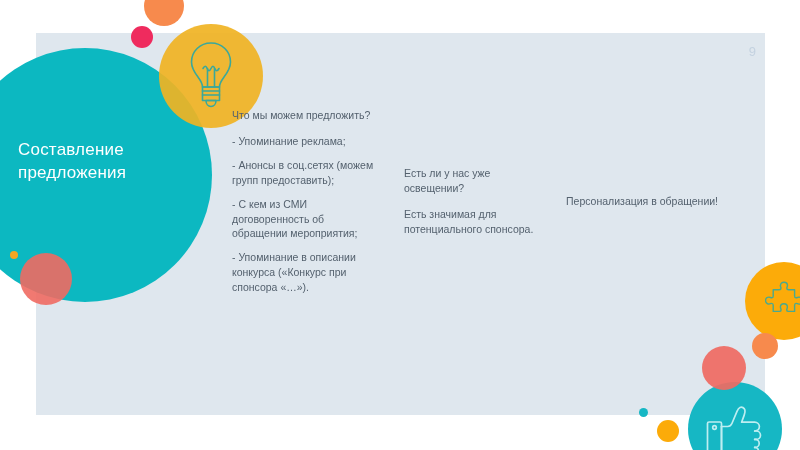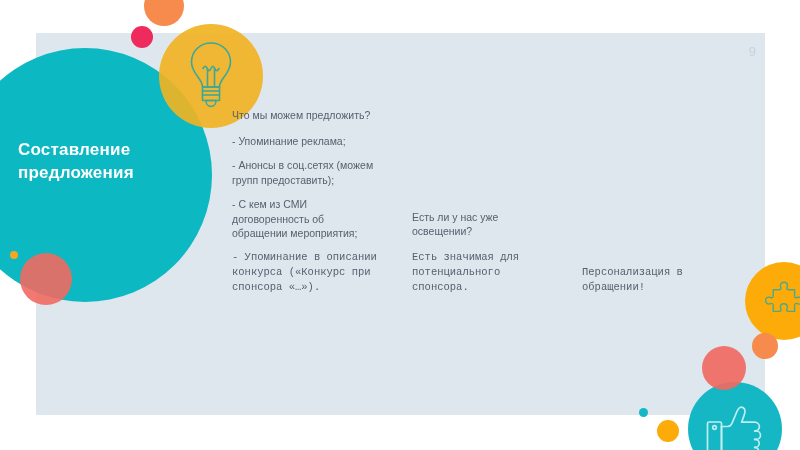--- a/index.html
+++ b/index.html
@@ -52,49 +52,48 @@
   
   .title {
     position: absolute;
     left: 18px;
     top: 138px;
     width: 190px;
     color: #ffffff;
     font-size: 17px;
     line-height: 1.38;
     letter-spacing: .2px;
-    font-weight: bold;
   }
 
   
   .page-num {
     position: absolute;
     right: 44px;
     top: 44px;
     font-size: 13px;
     color: #c4d2e0;
   }
 
   
   .columns {
     position: absolute;
     left: 232px;
     top: 108px;
     width: 520px;
     display: flex;
-    gap: 12px;
-    align-items: flex-end;
+    gap: 4px;
+    align-items: center;
   }
   .col { color: #54616e; font-size: 10.5px; line-height: 1.42; }
   .col-1 { width: 150px; padding-right: 18px; }
   .col-2 { width: 140px; padding-right: 18px; }
   .col-3 { width: 170px; }
 
   .col p { margin: 0 0 9px 0; }
-  .col p:last-child { margin-bottom: 0; font-family: Liberation Mono, monospace; }
+  .col p:last-child { margin-bottom: 0; }
   .col .head { margin-bottom: 11px; }
 </style>
 </head>
 <body>
 
 <div id="slide">
 
   <div class="panel"></div>
 
   <div class="shape c-teal-main"></div>

